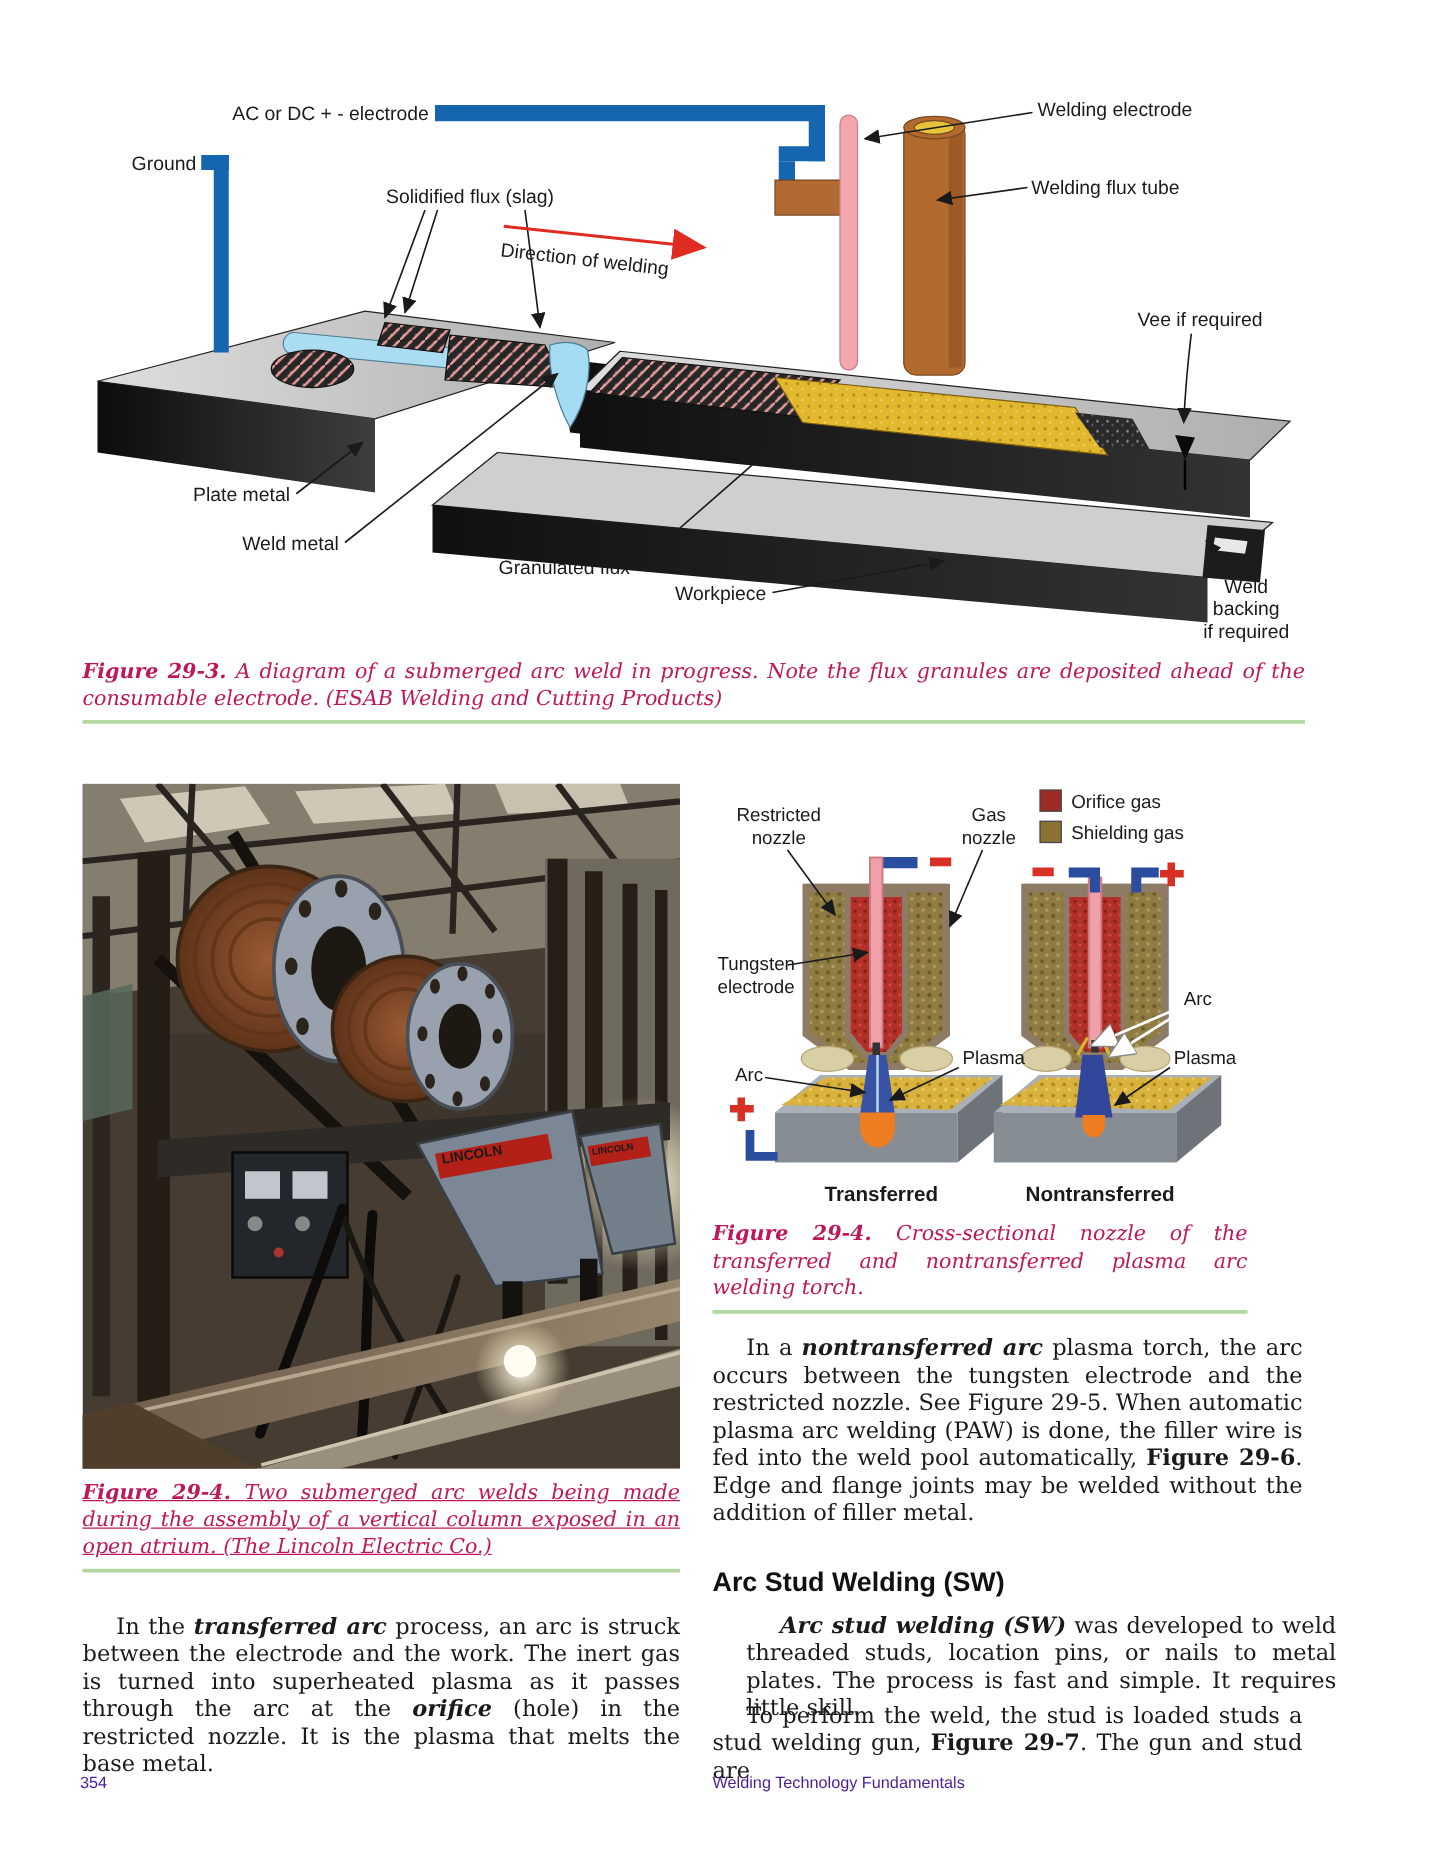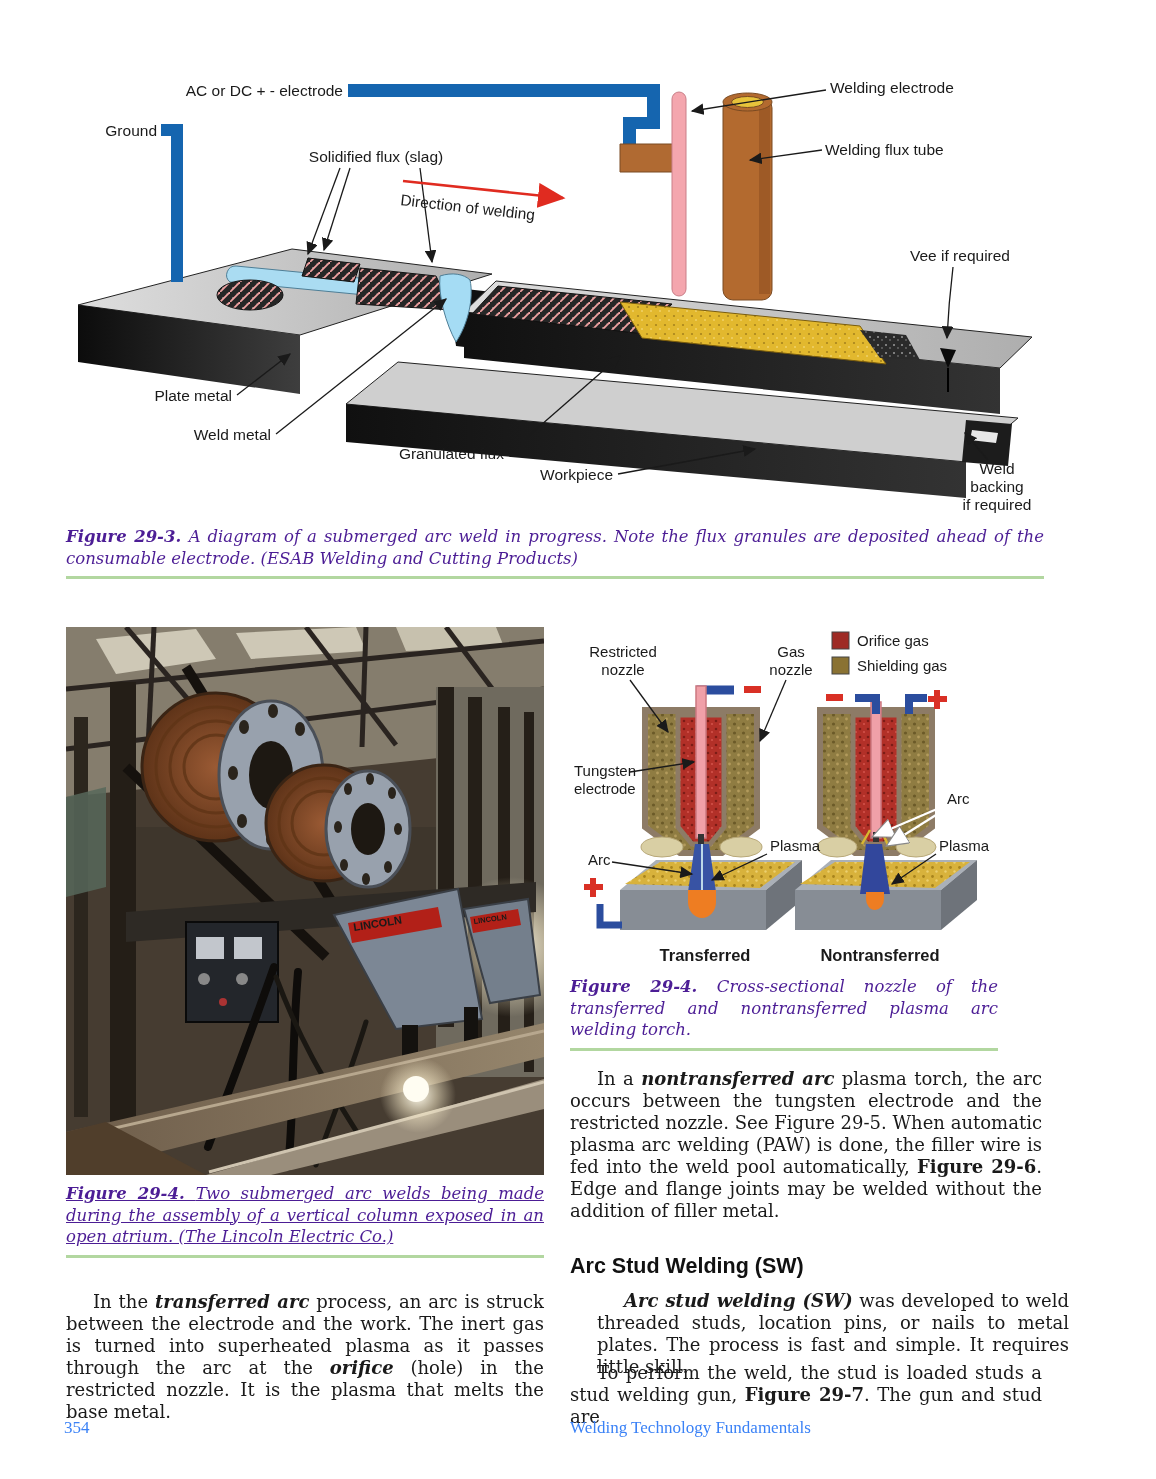--- a/index.html
+++ b/index.html
@@ -1,29 +1,29 @@
 <!DOCTYPE html>
 <html><head>
 <meta charset="utf-8">
 <style>
   html,body{margin:0;padding:0;}
   body{width:1156px;height:1479px;background:#ffffff;position:relative;
        font-family:"DejaVu Serif", serif;color:#1a1a1a;}
   .abs{position:absolute;}
   .caption{font-family:"DejaVu Serif", serif;font-style:italic;font-size:16.5px;
-           line-height:21.5px;text-align:justify;color:#4c1d95;
+           line-height:21.5px;text-align:justify;color:#be185d;
            border-bottom:3px solid #b2d7a0;padding-bottom:7px;}
   .caption .b{font-weight:bold;}
   .body-para{font-size:18px;line-height:22px;text-align:justify;margin:0;
              text-indent:27px;}
   .b{font-weight:bold;}
   .i{font-style:italic;}
   h2{font-family:"Liberation Sans", sans-serif;font-size:21.5px;font-weight:bold;
      margin:0;color:#111;}
-  .folio,.running-foot{font-family:Liberation Serif, serif;font-size:17px;color:#3b82f6;}
+  .folio,.running-foot{font-family:Liberation Sans, sans-serif;font-size:13px;color:#4c1d95;}
   svg text{font-family:"Liberation Sans", sans-serif;fill:#1a1a1a;}
   svg .lbl{font-size:15.5px;}
   svg .lbl295{font-size:15px;}
   svg .bold-lbl{font-size:16.5px;font-weight:bold;}
 </style>
 </head>
 <body>
 
 <div class="page">
 

